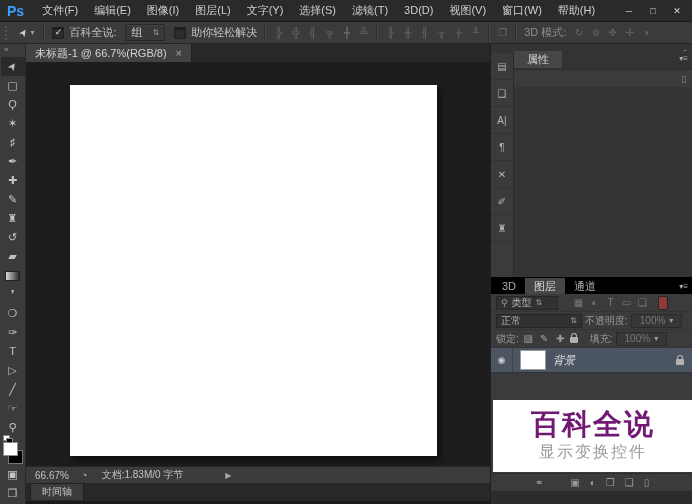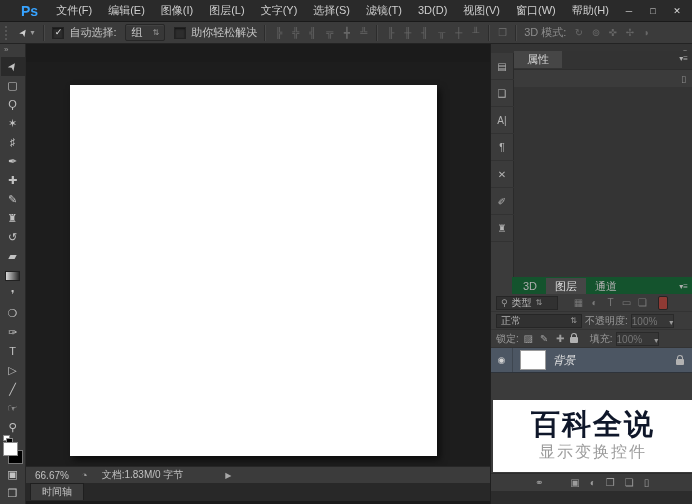--- a/index.html
+++ b/index.html
@@ -2,21 +2,21 @@
 <html><head>
 <meta charset="utf-8">
 <style>
   html,body{margin:0;padding:0;background:#111;}
   .app{position:relative;width:692px;height:504px;background:#1b1b1b;
        font-family:"Liberation Sans","DejaVu Sans",sans-serif;font-size:11px;color:#c8c8c8;
        overflow:hidden;user-select:none;}
   
   .menubar{position:absolute;left:0;top:0;width:692px;height:22px;background:#2a2a2a;
            border-bottom:1px solid #1a1a1a;display:flex;align-items:center;box-sizing:border-box;}
-  .ps-logo{color:#37a3ff;font-weight:bold;font-size:14px;margin:0 10px 0 21px;}
+  .ps-logo{color:#37a3ff;font-weight:bold;font-size:14px;margin:0 10px 0 7px;}
   .menu-item{padding:0 8px;line-height:21px;color:#cfcfcf;cursor:default;}
   .win-controls{margin-left:auto;display:flex;margin-right:3px;}
   .win-controls span{width:24px;text-align:center;color:#d8d8d8;font-size:9px;line-height:20px;}
   
   .optionsbar{position:absolute;left:0;top:22px;width:692px;height:22px;background:#3b3b3b;
               border-bottom:1px solid #232323;display:flex;align-items:center;box-sizing:border-box;padding-left:2px;}
   .grip{width:5px;height:14px;border-left:2px dotted #565656;margin:0 3px;}
   .vsep{width:0;height:16px;border-left:1px solid #2c2c2c;border-right:1px solid #484848;margin:0 5px;}
   .tool-preset{display:flex;align-items:center;gap:3px;padding:0 4px;}
   .tp-glyph{display:inline-block;transform:rotate(-55deg);font-size:10px;color:#d0d0d0;}
@@ -77,52 +77,52 @@
   .strip-icon{width:23px;height:27px;display:flex;align-items:center;justify-content:center;
               color:#b4b4b4;font-size:10px;border-bottom:1px solid #323232;box-sizing:border-box;}
   .props-panel{position:absolute;left:23px;top:7px;width:179px;height:226px;}
   .panel-tabs{height:18px;background:#333333;display:flex;align-items:flex-start;}
   .ptab{background:#464646;padding:0 13px;line-height:17px;color:#d8d8d8;}
   .pmenu{margin-left:auto;color:#b0b0b0;font-size:8px;padding:0 5px;line-height:16px;}
   .props-content{height:190px;background:#404040;padding:5px 9px;box-sizing:border-box;color:#c8c8c8;}
   .props-foot{height:17px;background:#3b3b3b;border-top:1px solid #2d2d2d;display:flex;
               justify-content:flex-end;align-items:center;padding:0 7px;color:#8c8c8c;font-size:9px;}
   .layers-panel{position:absolute;left:0;top:233px;width:202px;height:227px;background:#3b3b3b;}
-  .lp-tabs{height:17px;background:#14532d;display:flex;align-items:flex-end;padding-left:2px;margin-left:21px;}
+  .lp-tabs{height:17px;background:#000000;display:flex;align-items:flex-end;padding-left:2px;}
   .lp-tab{padding:0 9px;line-height:16px;color:#aeaeae;font-size:11px;}
   .lp-tab.active{background:#464646;color:#dedede;text-align:right;}
   .lp-menu{margin-left:auto;color:#b0b0b0;font-size:8px;padding:0 5px;line-height:15px;}
   .lp-row{height:18px;display:flex;align-items:center;padding:0 5px;border-bottom:1px solid #333;gap:3px;box-sizing:border-box;}
   .inset{height:14px;background:#313131;border:1px solid #262626;display:flex;align-items:center;
          gap:4px;padding:0 4px;color:#b4b4b4;font-size:10px;box-sizing:border-box;}
   .srch{color:#9a9a9a;font-size:9px;}
   .f-ic{width:13px;text-align:center;color:#7a7a7a;font-size:10px;}
   .toggle{width:8px;height:12px;background:#8f3a34;border:1px solid #242424;border-radius:2px;margin-left:6px;}
   .sm-label{color:#9a9a9a;font-size:10px;}
   .dis{color:#767676;}
-  .dd-dis{height:14px;background:#373737;border:1px solid #2a2a2a;display:flex;align-items:flex-end;
-          gap:12px;padding:0 0;color:#767676;font-size:10px;box-sizing:border-box;}
+  .dd-dis{height:14px;background:#373737;border:1px solid #2a2a2a;display:flex;align-items:center;
+          gap:4px;padding:0 8px;color:#767676;font-size:10px;box-sizing:border-box;}
   .lk-ic{width:13px;text-align:center;color:#9e9e9e;font-size:10px;}
   .padlock{display:inline-block;width:8px;height:6px;background:#b2b2b2;border-radius:1px;position:relative;margin-top:3px;}
   .padlock::before{content:"";position:absolute;left:1px;top:-4px;width:4px;height:3px;
                    border:1px solid #b2b2b2;border-bottom:none;border-radius:3px 3px 0 0;}
   .layer-row{height:24px;background:#4c5663;display:flex;align-items:center;border-bottom:1px solid #2e333a;}
   .eye-cell{width:22px;height:100%;border-right:1px solid #3e4650;display:flex;align-items:center;
             justify-content:center;color:#d2d2d2;font-size:9px;box-sizing:border-box;}
   .thumb{width:26px;height:20px;background:#fff;border:1px solid #9a9a9a;margin:0 7px;box-sizing:border-box;}
   .layer-name{font-style:italic;color:#e2e2e2;}
   .layer-lock{margin-left:auto;margin-right:9px;}
   .lp-bottom{position:absolute;left:0;top:196px;width:202px;height:18px;background:#3b3b3b;
              border-top:1px solid #2d2d2d;display:flex;align-items:center;justify-content:center;
              gap:10px;color:#9c9c9c;font-size:10px;box-sizing:border-box;}
   .lp-bottom .fx{font-style:italic;font-size:9px;margin-top:44px;}
   .lp-foot{position:absolute;left:0;top:214px;width:202px;height:13px;background:#2c2c2c;}
   .watermark{position:absolute;left:2px;top:356px;width:200px;height:72px;background:#ffffff;
              display:flex;flex-direction:column;align-items:center;justify-content:center;z-index:6;}
-  .wm-title{color:#0f172a;font-size:29px;font-weight:bold;letter-spacing:2px;line-height:1.05;}
+  .wm-title{color:#701a75;font-size:29px;font-weight:bold;letter-spacing:2px;line-height:1.05;}
   .wm-sub{color:#9b9b9b;font-size:16px;letter-spacing:2px;margin-top:3px;}
 </style>
 </head>
 <body>
 
 <div class="app">
 
   <div class="menubar">
     <span class="ps-logo">Ps</span>
     <span class="menu-item">文件(F)</span>
@@ -147,21 +147,21 @@
     <span class="grip"></span>
     <div class="tool-preset">
       <span class="tp-glyph">➤</span>
       <span class="mini-arrow">▾</span>
     </div>
     <span class="vsep"></span>
     <label class="opt-check">
       <span class="checkbox">
           <span class="check">✓</span>
         </span>
-      <span>自动选择:</span>
+      <span>百科全说:</span>
     </label>
     <div class="dropdown">
       <span>组</span>
       <span class="dd-arrow">⇅</span>
     </div>
     <label class="opt-check">
       <span class="checkbox"></span>
       <span>助你轻松解决</span>
     </label>
     <span class="vsep"></span>
@@ -226,20 +226,26 @@
           <i></i>
           <i class="b"></i>
         </span>
       <span class="fg-sw"></span>
       <span class="bg-sw"></span>
     </div>
     <div class="tool">▣</div>
     <div class="tool">❐</div>
   </div>
 
+  <div class="tabbar">
+    <div class="doc-tab">
+      <span>未标题-1 @ 66.7%(RGB/8)</span>
+      <span class="tab-close">×</span>
+    </div>
+  </div>
 
   <div class="canvas-area">
     <div class="canvas"></div>
   </div>
 
   <div class="statusbar">
     <span class="zoom-val">66.67%</span>
     <span class="clock">◔</span>
     <span class="doc-info">文档:1.83M/0 字节</span>
     <span class="arrow-btn">▶</span>

